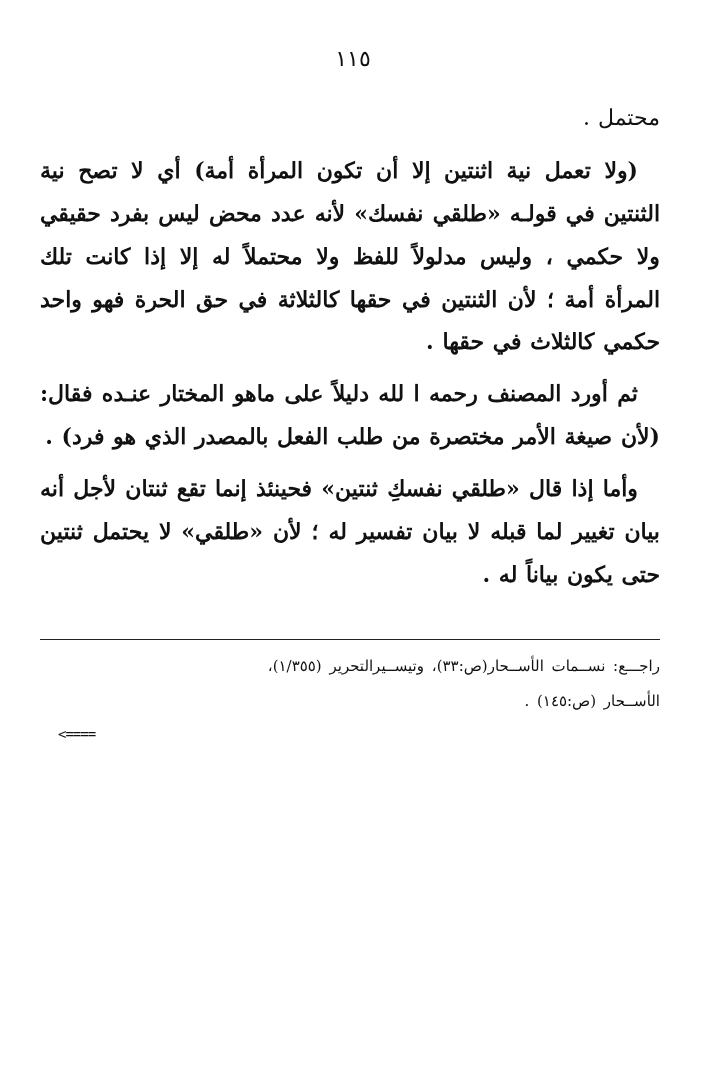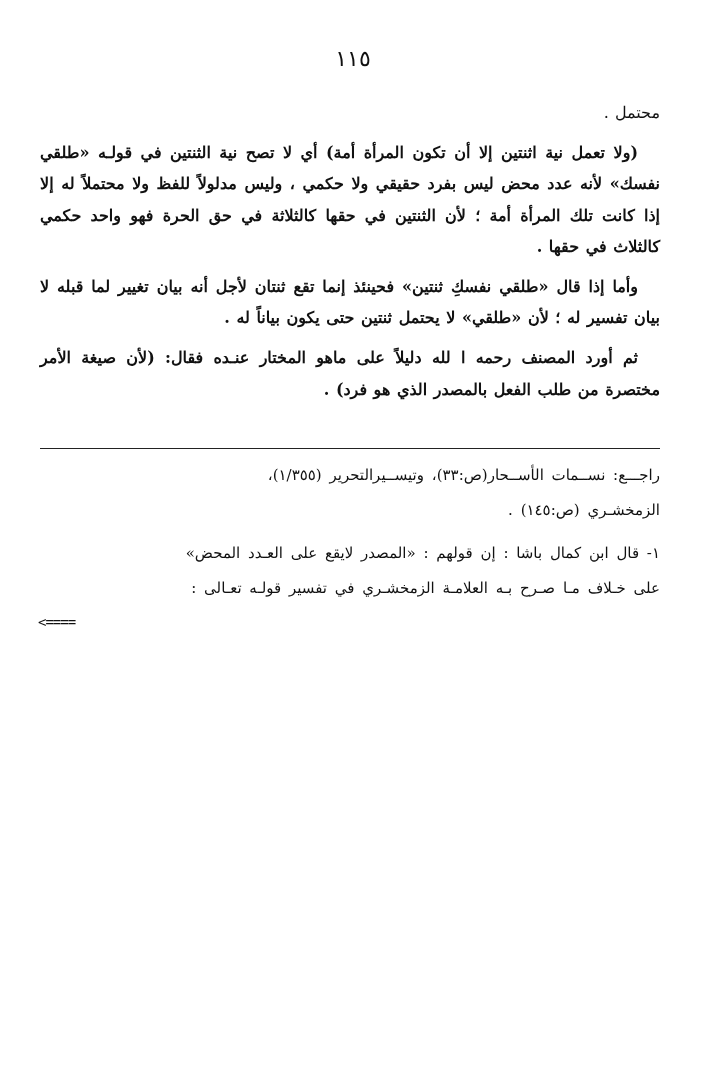--- a/index.html
+++ b/index.html
@@ -28,21 +28,21 @@
     letter-spacing: 1px;
     margin-top: 46px;
     margin-bottom: 26px;
     font-family: "DejaVu Serif", serif;
   }
   .body-area {
     padding: 0 46px 0 40px;
   }
   p {
     margin: 0 0 9px 0;
-    font-size: 16px;
+    font-size: 22px;
     line-height: 1.95;
     text-align: justify;
     text-justify: inter-word;
     word-spacing: 1px;
   }
   p.indent {
     text-indent: 22px;
     font-weight: bold;
   }
   p.nofirst {
@@ -53,21 +53,21 @@
     padding: 0 46px 0 40px;
     margin-top: 20px;
   }
   hr.divider {
     border: none;
     border-top: 1.3px solid #222;
     margin: 0 0 12px 0;
     width: 100%;
   }
   .footnotes {
-    padding: 0 46px 0 38px;
+    padding: 0 46px 0 58px;
   }
   .footnotes p {
     font-size: 15px;
     line-height: 1.95;
     margin: 0 0 6px 0;
     text-align: justify;
     letter-spacing: 0.2px;
   }
   .fn-spaced {
     word-spacing: 3px;
@@ -91,39 +91,35 @@
 <div class="page">
 
   <div class="page-number">١١٥</div>
 
   <div class="body-area">
 
     <p class="nofirst">محتمل .</p>
 
     <p class="indent">(ولا تعمل نية اثنتين إلا أن تكون المرأة أمة) أي لا تصح نية الثنتين في قولـه «طلقي نفسك» لأنه عدد محض ليس بفرد حقيقي ولا حكمي ، وليس  مدلولاً للفظ ولا محتملاً له إلا إذا كانت تلك المرأة أمة ؛ لأن الثنتين في  حقها  كالثلاثة في حق الحرة فهو واحد حكمي كالثلاث في حقها .</p>
 
+    <p class="indent">ثم أورد المصنف رحمه ا لله دليلاً على  ماهو  المختار  عنـده  فقال: (لأن صيغة الأمر مختصرة من طلب الفعل بالمصدر الذي هو فرد) .</p>
+
     <p class="indent">وأما إذا قال «طلقي نفسكِ ثنتين» فحينئذ إنما تقع ثنتان لأجل أنه بيان تغيير لما قبله لا بيان تفسير له ؛ لأن «طلقي» لا يحتمل ثنتين حتى يكون بياناً له .</p>
-
-    <p class="indent">ثم أورد المصنف رحمه ا لله دليلاً على  ماهو  المختار  عنـده  فقال: (لأن صيغة الأمر مختصرة من طلب الفعل بالمصدر الذي هو فرد) .</p>
 
 
     <div class="spacer-md"></div>
 
 
   </div>
 
   <div class="rule-wrap">
     <hr class="divider">
   </div>
 
   <div class="footnotes">
     <p class="fn-spaced">راجـــع: نســمات الأســحار(ص:٣٣)، وتيســيرالتحرير (١/٣٥٥)،</p>
-    <p class="fn-spaced">الزمخشـري (ص:١٤٥) .</p>
+    <p class="fn-spaced">الأســحار (ص:١٤٥) .</p>
 
-    <div class="fn-block">
-      <p class="fn-spaced">١- قال ابن كمال باشا : إن قولهم : «المصدر لايقع على العـدد المحض»</p>
-      <p class="fn-spaced">على خـلاف مـا صـرح بـه العلامـة الزمخشـري في تفسير قولـه تعـالى :</p>
-    </div>
 
     <div class="arrow-mark">&lt;====</div>
   </div>
 
 </div>
 
 </body></html>

